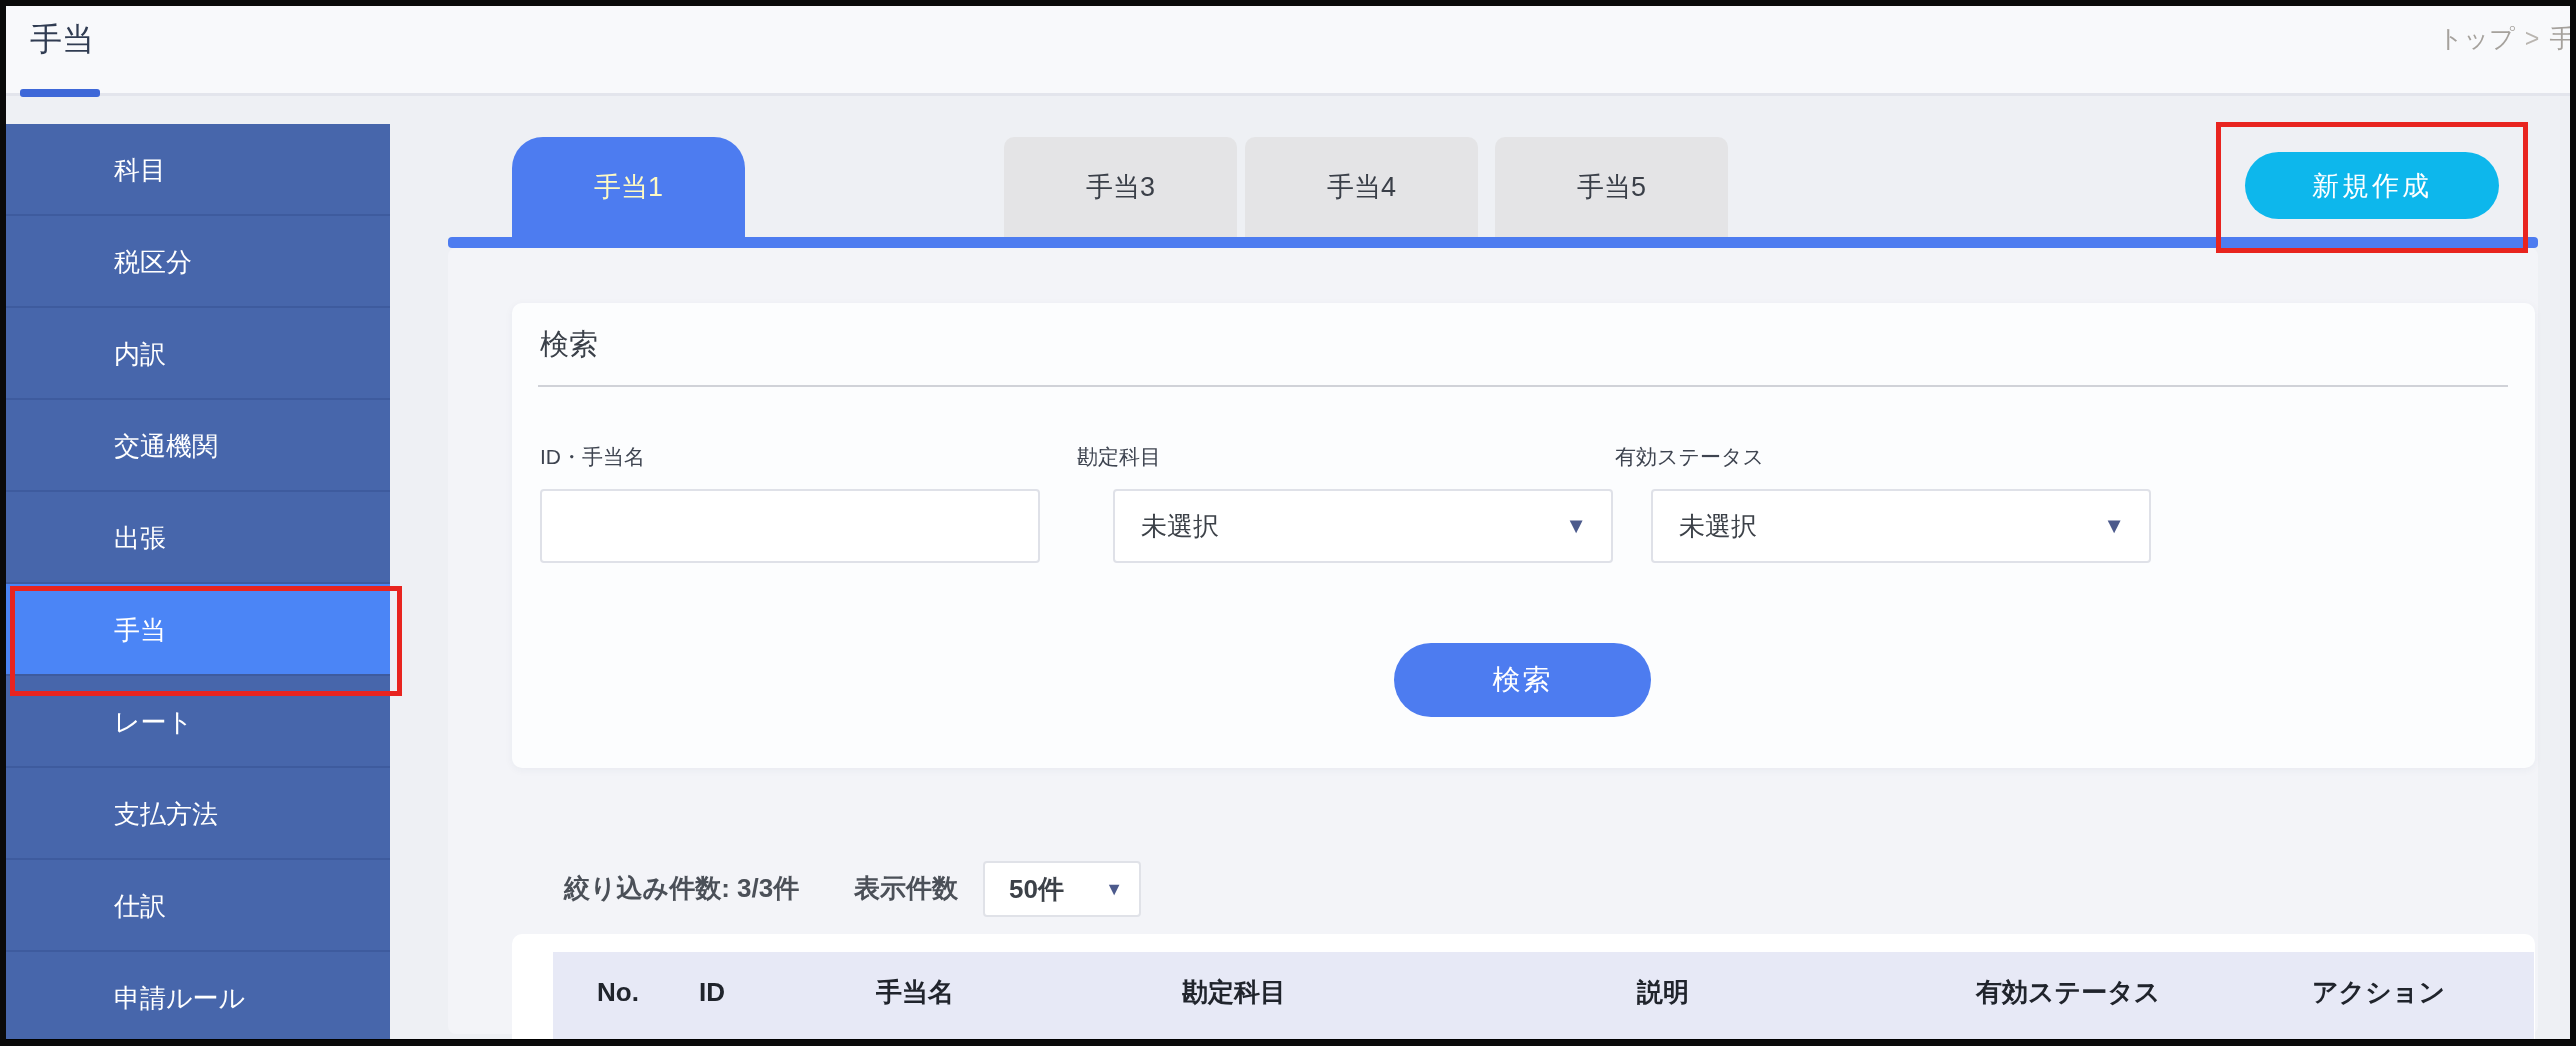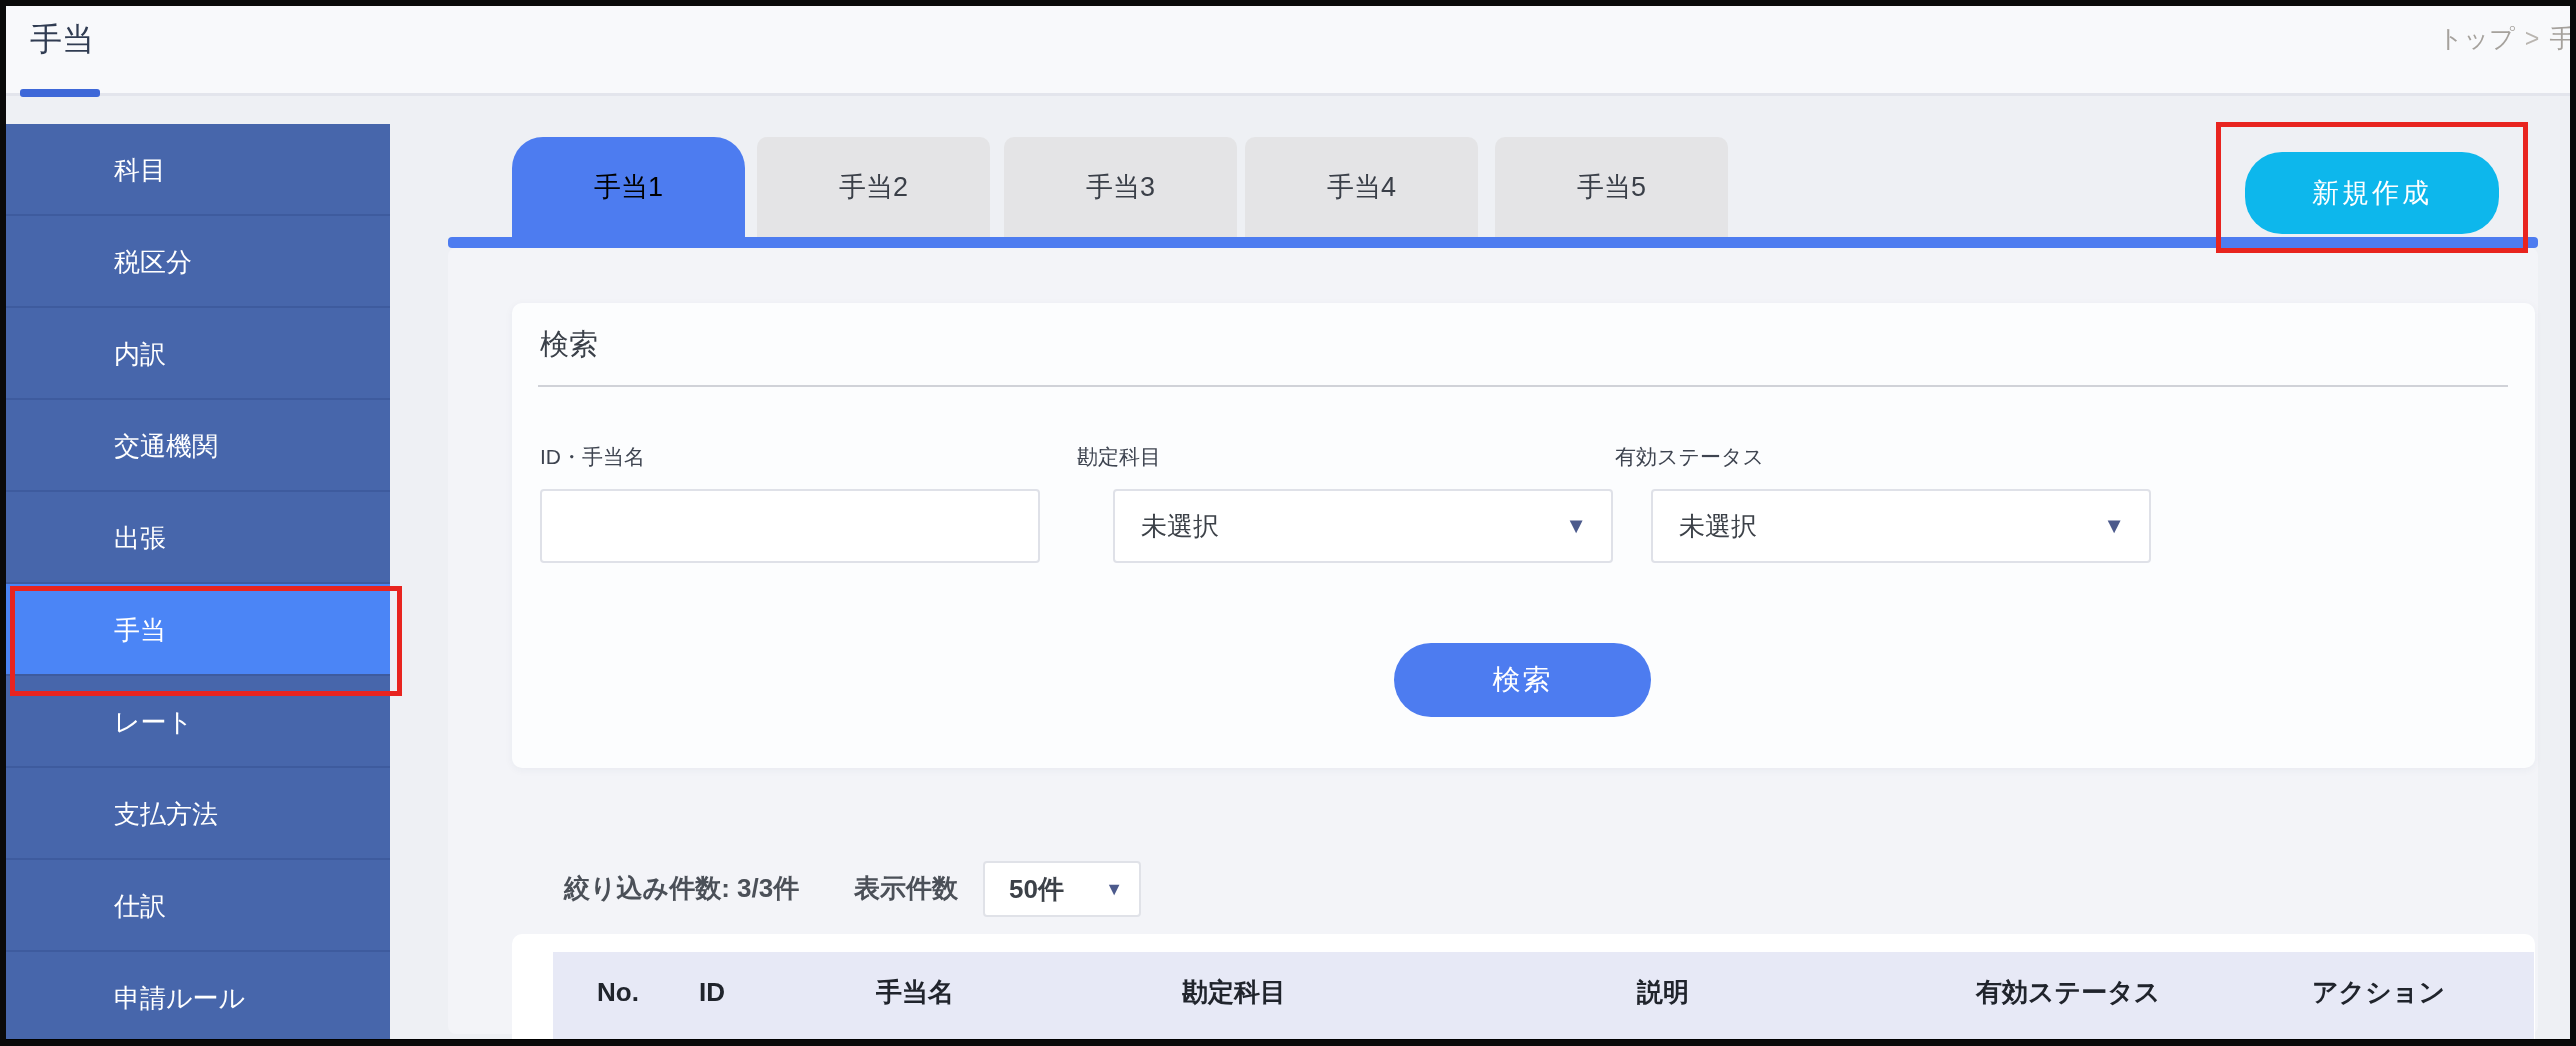--- a/index.html
+++ b/index.html
@@ -25,24 +25,24 @@
   .title-underline{position:absolute;left:14px;top:83px;width:80px;height:8px;background:#3e68d8;border-radius:3px;}
   .breadcrumb{position:absolute;left:2432px;top:16px;font-size:25px;color:#a5a19c;white-space:nowrap;}
   .breadcrumb .sep{color:#b9b5b0;margin:0 10px;}
   
   .sidebar{position:absolute;left:0;top:118px;width:384px;height:915px;background:var(--sidebar);}
   .side-item{height:92px;line-height:92px;padding-left:108px;font-size:26px;color:#fff;border-bottom:2px solid var(--sidebar-sep);cursor:pointer;}
   .side-item.active{background:var(--sidebar-active);}
   
   .tab{position:absolute;top:131px;height:100px;width:233px;background:#e4e4e6;border-radius:10px 10px 0 0;
        text-align:center;line-height:100px;font-size:27px;color:#3a3f48;cursor:pointer;}
-  .tab.active{background:var(--accent);color:#000000;height:140px;border-radius:31px;}
+  .tab.active{background:var(--accent);color:#fef9c3;height:140px;border-radius:31px;}
   .tab-bar{position:absolute;left:442px;top:231px;width:2090px;height:11px;background:var(--accent);border-radius:4px;}
   
-  .create-btn{position:absolute;left:2239px;top:146px;width:254px;height:82px;border:none;border-radius:37px;
+  .create-btn{position:absolute;left:2239px;top:146px;width:254px;height:67px;border:none;border-radius:37px;
        background:var(--cyan);color:#fff;font-size:27px;letter-spacing:3px;font-family:inherit;cursor:pointer;}
   
   .panel{position:absolute;left:442px;top:242px;width:2090px;height:786px;background:var(--panel);border-radius:8px;}
   
   .search-card{position:absolute;left:506px;top:297px;width:2023px;height:465px;background:#fcfdfe;border-radius:10px;
        box-shadow:0 2px 8px rgba(40,50,90,.05);}
   .search-heading{position:absolute;left:28px;top:22px;font-size:29px;color:#3a4049;}
   .search-divider{position:absolute;left:26px;top:82px;width:1970px;height:2px;background:#d0d2d8;}
   .field-label{position:absolute;top:140px;font-size:21px;color:#3e4450;}
   .field-box{position:absolute;top:186px;width:500px;height:74px;background:#fff;border:2px solid #dfe1e8;border-radius:4px;}
@@ -89,21 +89,20 @@
       <div class="side-item">交通機関</div>
       <div class="side-item">出張</div>
       <div class="side-item active">手当</div>
       <div class="side-item">レート</div>
       <div class="side-item">支払方法</div>
       <div class="side-item">仕訳</div>
       <div class="side-item">申請ルール</div>
     </nav>
 
     <div class="tab active" style="left:506px;">手当1</div>
-    <div class="tab" style="left:751px;">手当2</div>
     <div class="tab" style="left:998px;">手当3</div>
     <div class="tab" style="left:1239px;">手当4</div>
     <div class="tab" style="left:1489px;">手当5</div>
     <div class="tab-bar"></div>
 
     <button class="create-btn">新規作成</button>
 
     <div class="panel"></div>
 
     <section class="search-card">

